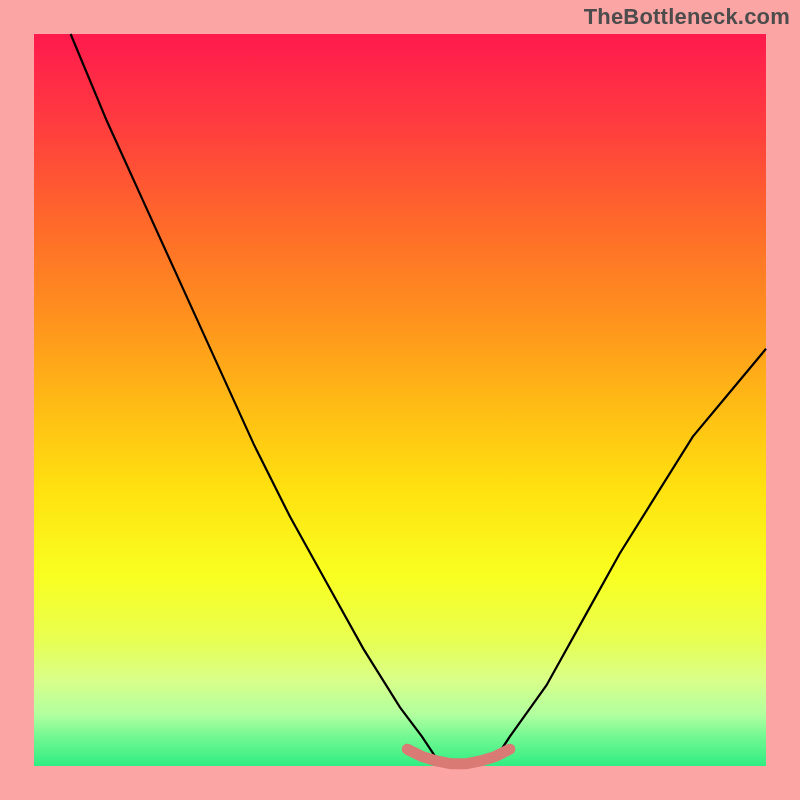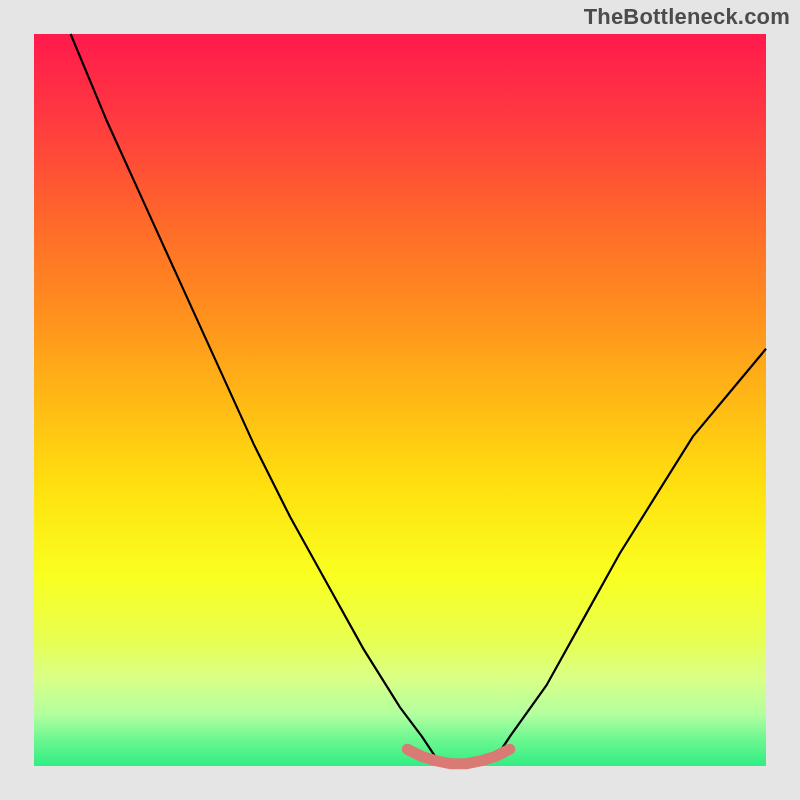--- a/index.html
+++ b/index.html
@@ -8,21 +8,21 @@
     width: 800px;
     height: 800px;
     background: #000;
     font-family: Arial, Helvetica, sans-serif;
     overflow: hidden;
   }
   .frame {
     position: relative;
     width: 800px;
     height: 800px;
-    background: #e5e5e5;
+    background: #fca5a5;
   }
   .attribution {
     position: absolute;
     top: 4px;
     right: 10px;
     color: #4c4c4c;
     font-size: 22px;
     font-weight: 600;
     letter-spacing: 0.2px;
     z-index: 5;

